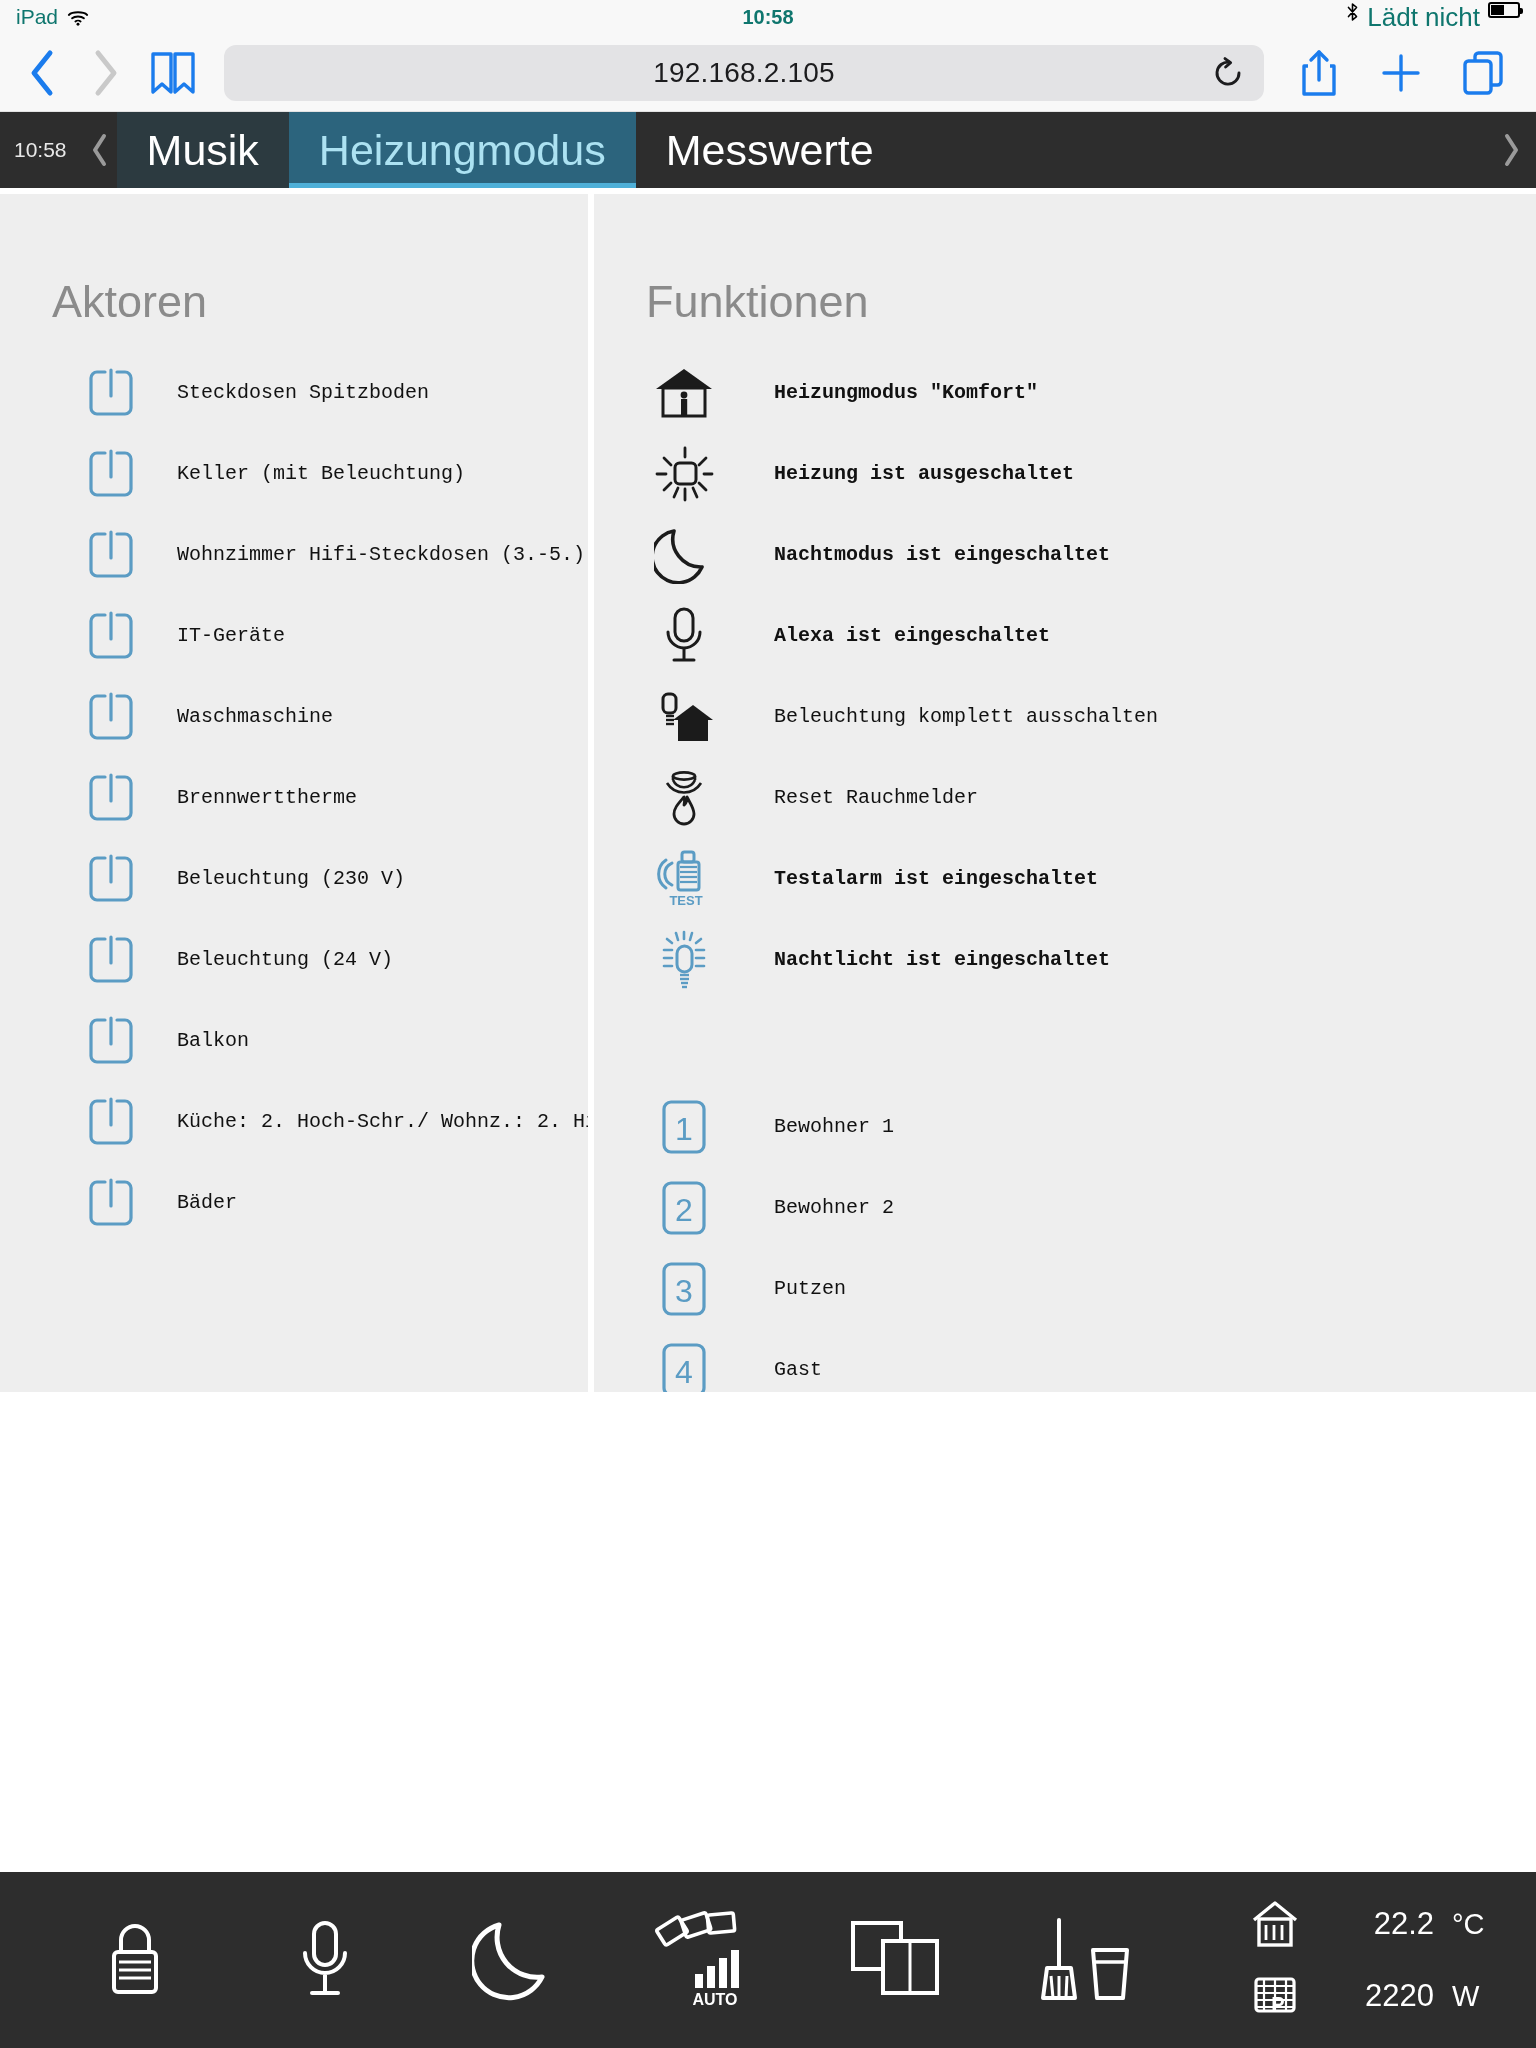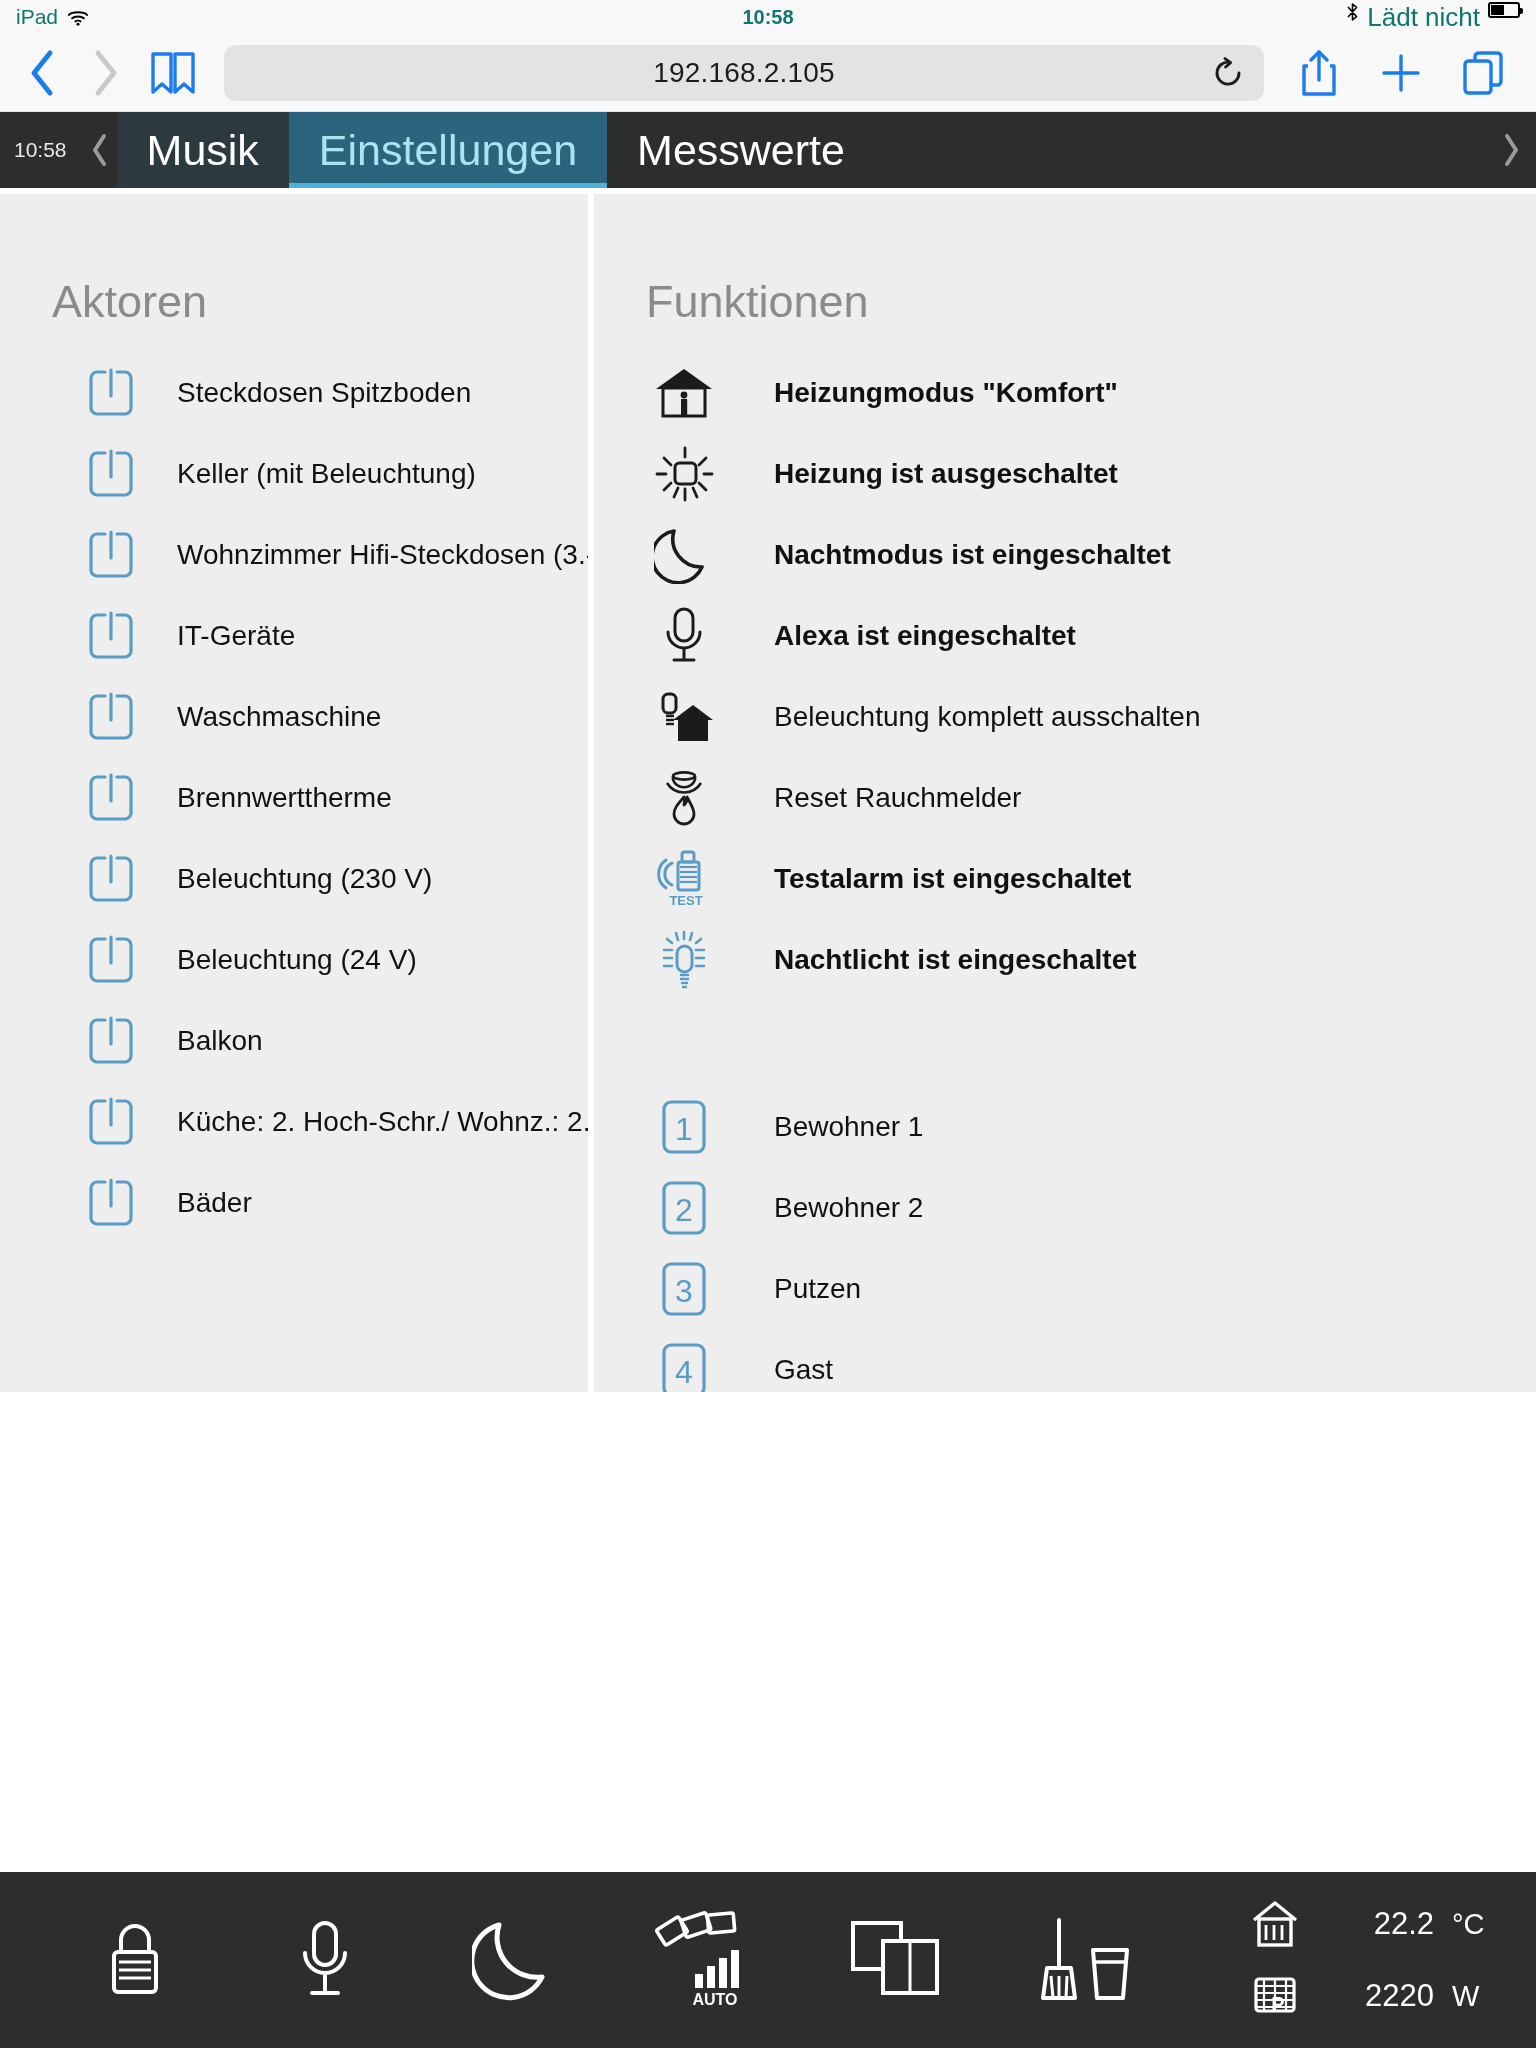--- a/index.html
+++ b/index.html
@@ -144,22 +144,22 @@
     display: flex; align-items: center;
     height: 81px;
     padding-left: 75px;
     cursor: pointer;
   }
   .row .ico {
     flex: 0 0 72px; height: 62px;
     display: flex; align-items: center; justify-content: center;
   }
   .row .label {
-    font-size: 28px; color: #111; margin-left: 30px;
-    white-space: nowrap; overflow: hidden;
+    font-size: 20px; color: #111; margin-left: 30px;
+    white-space: nowrap; overflow: hidden; font-family: Liberation Mono, monospace;
   }
   .row .label.bold { font-weight: bold; }
 
   .col-right .row { padding-left: 42px; }
   .col-right .row .ico { flex: 0 0 96px; }
   .col-right .row .label { margin-left: 42px; }
   .spacer { height: 86px; }
 
   
   .bottombar {
@@ -277,21 +277,21 @@
   <div class="tb-clock">10:58</div>
   <div class="tb-arrow">
     <svg width="20" height="34" viewBox="0 0 20 34">
         <polyline points="14,3 5,17 14,31"></polyline>
       </svg>
   </div>
   <div class="tab alt">
     <span>Musik</span>
   </div>
   <div class="tab active">
-    <span>Einstellungen</span>
+    <span>Heizungmodus</span>
   </div>
   <div class="tab">
     <span>Messwerte</span>
   </div>
   <div class="tb-arrow" style="margin-left:auto;margin-right:8px">
     <svg width="20" height="34" viewBox="0 0 20 34">
         <polyline points="6,3 15,17 6,31"></polyline>
       </svg>
   </div>
 </div>

